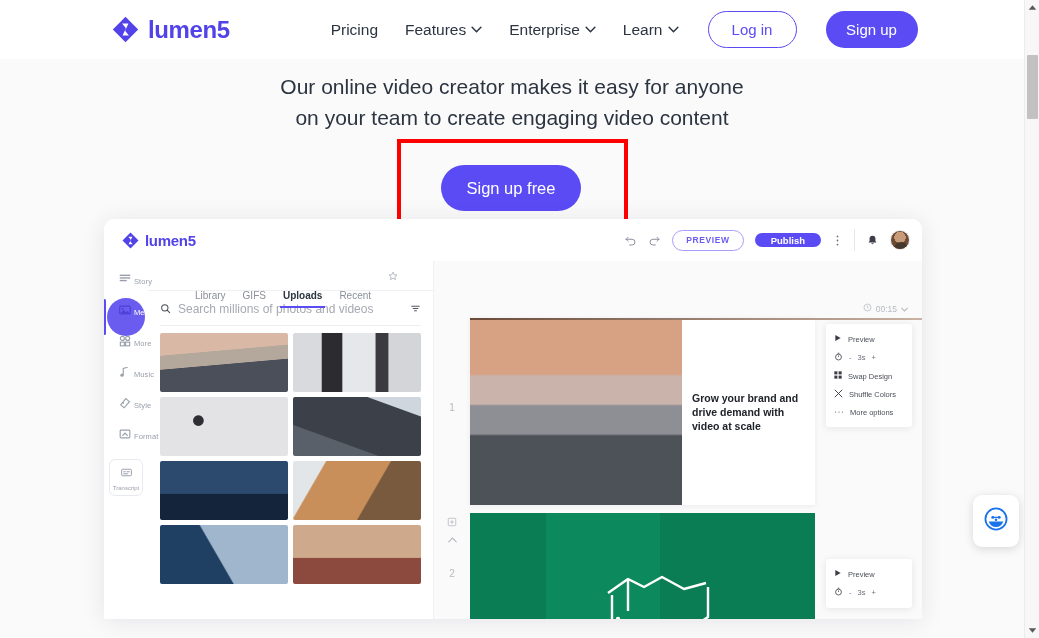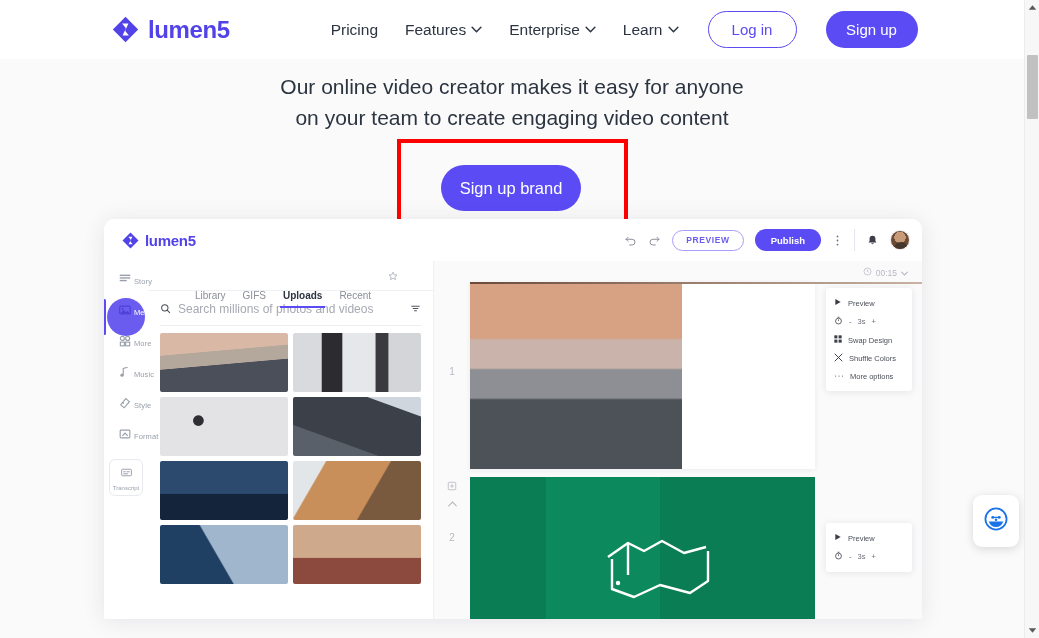--- a/index.html
+++ b/index.html
@@ -105,21 +105,21 @@
     display: flex; align-items: center; gap: 11px;
   }
   .ico-btn { color: #8d8d9c; cursor: pointer; display:flex; align-items:center; }
   .pill-preview {
     height: 21px; padding: 0 13px; border-radius: 11px;
     border: 1.2px solid #a79ef7; color: #6b5cf0;
     font-size: 8.5px; letter-spacing: .6px; font-weight: 700;
     display: flex; align-items: center; cursor: pointer; background:#fff;
   }
   .pill-publish {
-    height: 22px; padding: 0 16px; border-radius: 11px;
+    height: 14px; padding: 0 16px; border-radius: 11px;
     background: #5b4bf5; color: #fff;
     font-size: 9.5px; font-weight: 700;
     display: flex; align-items: center; cursor: pointer; border:none;
   }
   .divider-v { width:1px; height: 22px; background:#e6e6ee; }
   .avatar {
     width: 20px; height: 20px; border-radius: 50%;
     background: radial-gradient(circle at 50% 35%, #c79a78 0 38%, #6d4a33 39% 100%);
     border: 1px solid #e8e8ef; cursor: pointer; overflow:hidden;
     position:relative;
@@ -183,21 +183,21 @@
   .lib-search .ph { font-size: 12px; color: #a6a9b2; flex: 1; }
   .grid {
     display: grid; grid-template-columns: 1fr 1fr; gap: 5px;
     padding: 7px 12px 0 12px;
   }
   .thumb { height: 59px; border-radius: 2px; background-size: cover; }
   
   .canvas { flex: 1; background: #fafafa; position: relative; overflow: hidden; }
   .canvas-top {
     display:flex; justify-content:flex-end; align-items:center; gap:4px;
-    padding: 6px 14px 0 0; color:#b6b9c1; font-size:8.5px;
+    padding: 6px 14px 0 0; color:#b6b9c1; font-size:8.5px;margin-top:36px;
   }
   .scene { display: flex; margin: 4px 0 0 0; position: relative; }
   .scene-gutter {
     width: 36px; flex: 0 0 36px;
     display: flex; flex-direction: column; align-items: center;
     color: #b6b9c1; font-size: 10px; padding-top: 4px; gap: 5px;
   }
   .scene-body { position: relative; flex: 1; display:flex; }
   .slide {
     width: 345px; height: 187px; display: flex; background:#fff;
@@ -307,21 +307,21 @@
     </div>
   </div>
 
   <div class="hero">
     <div class="hero-sub">
       <div>Our online video creator makes it easy for anyone</div>
       <div>on your team to create engaging video content</div>
     </div>
 
     <div class="cta-highlight"></div>
-    <div class="btn-cta">Sign up brand</div>
+    <div class="btn-cta">Sign up free</div>
   </div>
 
   <div class="app">
 
     <div class="app-top">
       <div class="app-logo">
         <span>
           <svg class="m" viewBox="0 0 32 32">
             <path d="M16 1 L31 16 L16 31 L1 16 Z" fill="#5243e9"></path>
             <path d="M19.5 9 L12 9 L16.5 14.5 L12.5 23 L20 23 L15.5 17.5 Z" fill="#ffffff"></path>
@@ -502,20 +502,21 @@
         </div>
 
         <div class="scene">
           <div class="scene-gutter">
             <span style="margin-top:80px;">1</span>
           </div>
           <div class="scene-body">
             <div class="slide">
               <div class="progress-line"></div>
               <div class="slide-img" style="background:linear-gradient(180deg,#d7a184 0 30%,#c9b3ab 31% 46%,#8d8f94 47% 62%,#4d5259 63% 100%);"></div>
+              <div class="slide-txt">Grow your brand and drive demand with video at scale</div>
             </div>
 
             <div class="opt-panel">
               <div class="opt-row">
                 <span>
                   <svg width="8" height="8" viewBox="0 0 12 12">
                       <path d="M2 1.5 L10 6 L2 10.5 Z" fill="#3c3f47"></path>
                     </svg>
                 </span>
                 <span>Preview</span>

